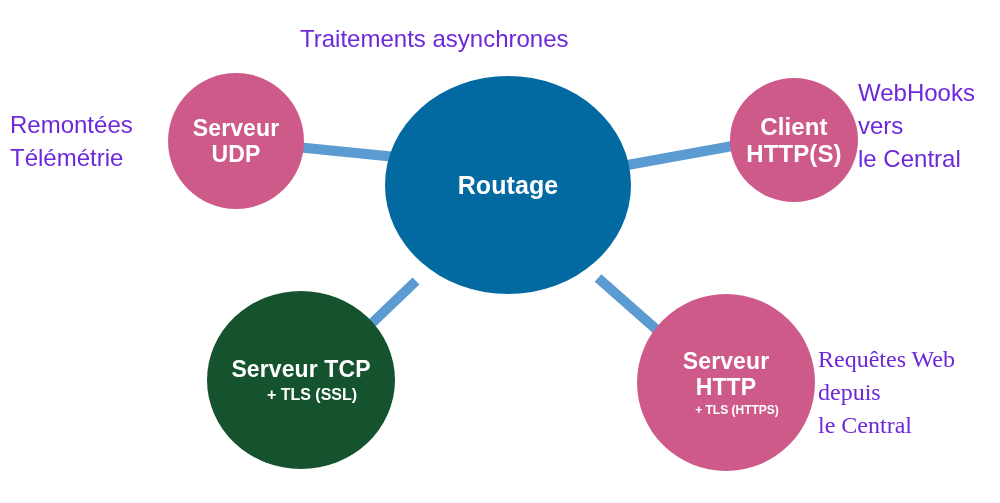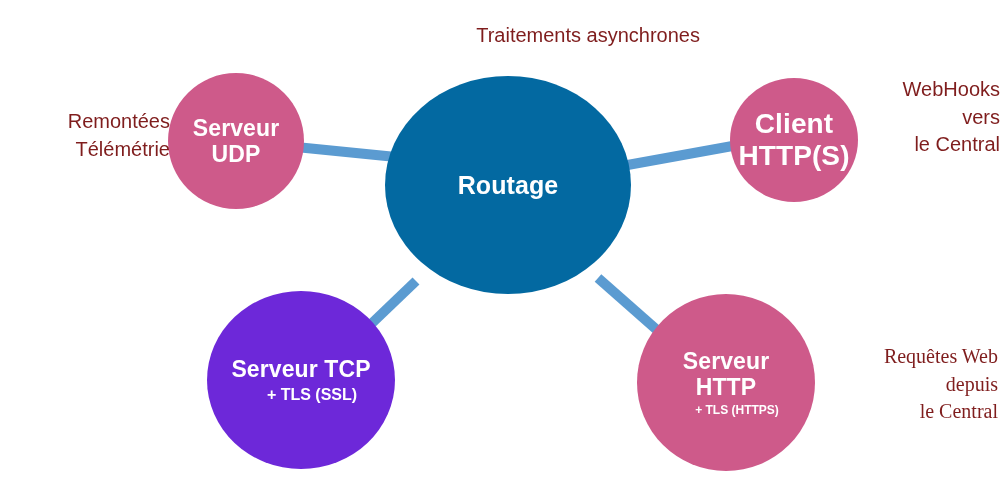--- a/index.html
+++ b/index.html
@@ -63,48 +63,48 @@
   }
   .n-udp .node-title { font-size: 23px; }
 
   .n-client {
     left: 730px;
     top: 78px;
     width: 128px;
     height: 124px;
     background: #ce5a8a;
   }
-  .n-client .node-title { font-size: 28px; }
+  .n-client .node-title { font-size: 24px; }
 
   .n-tcp {
     left: 207px;
     top: 291px;
     width: 188px;
     height: 178px;
-    background: #6d28d9;
+    background: #14532d;
   }
   .n-tcp .node-title { font-size: 23px; }
   .n-tcp .node-sub { font-size: 16px; }
 
   .n-http {
     left: 637px;
     top: 294px;
     width: 178px;
     height: 177px;
     background: #ce5a8a;
   }
   .n-http .node-title { font-size: 23px; }
   .n-http .node-sub { font-size: 12px; }
 
   .caption {
     position: absolute;
-    color: #7f1d1d;
-    font-size: 20px;
+    color: #6d28d9;
+    font-size: 24px;
     line-height: 1.38;
-    text-align: right;
+    text-align: left;
     white-space: pre-line;
     z-index: 3;
   }
   .cap-title {
     left: 300px;
     top: 22px;
     width: 400px;
   }
   .cap-left-top {
     left: 10px;

